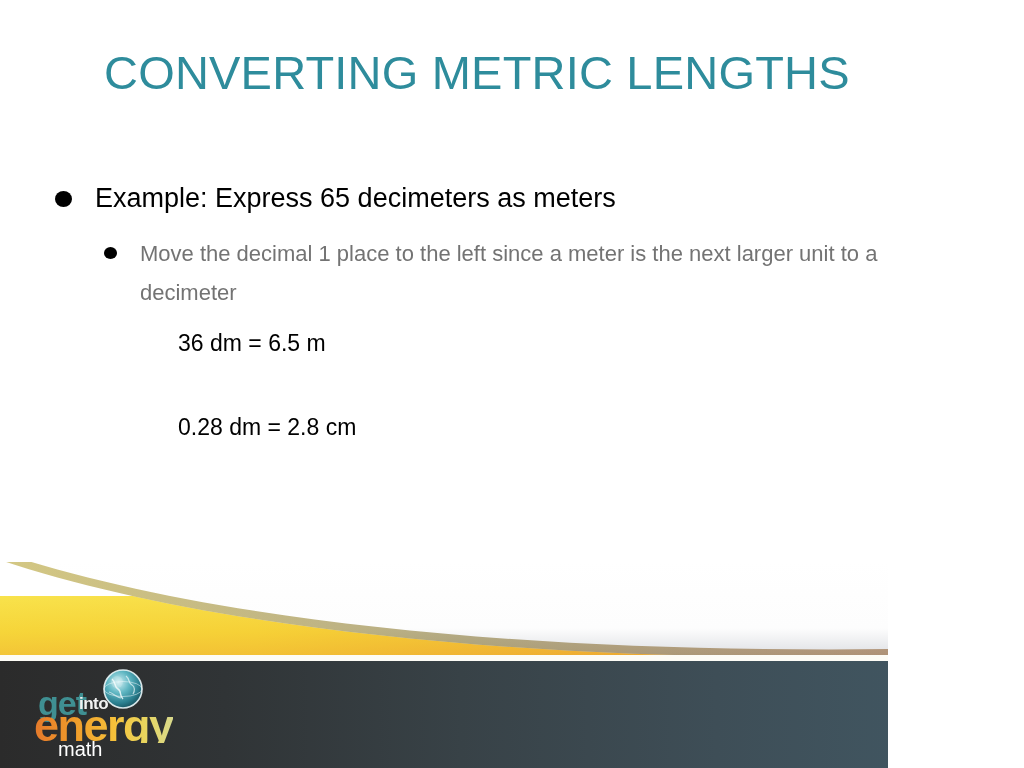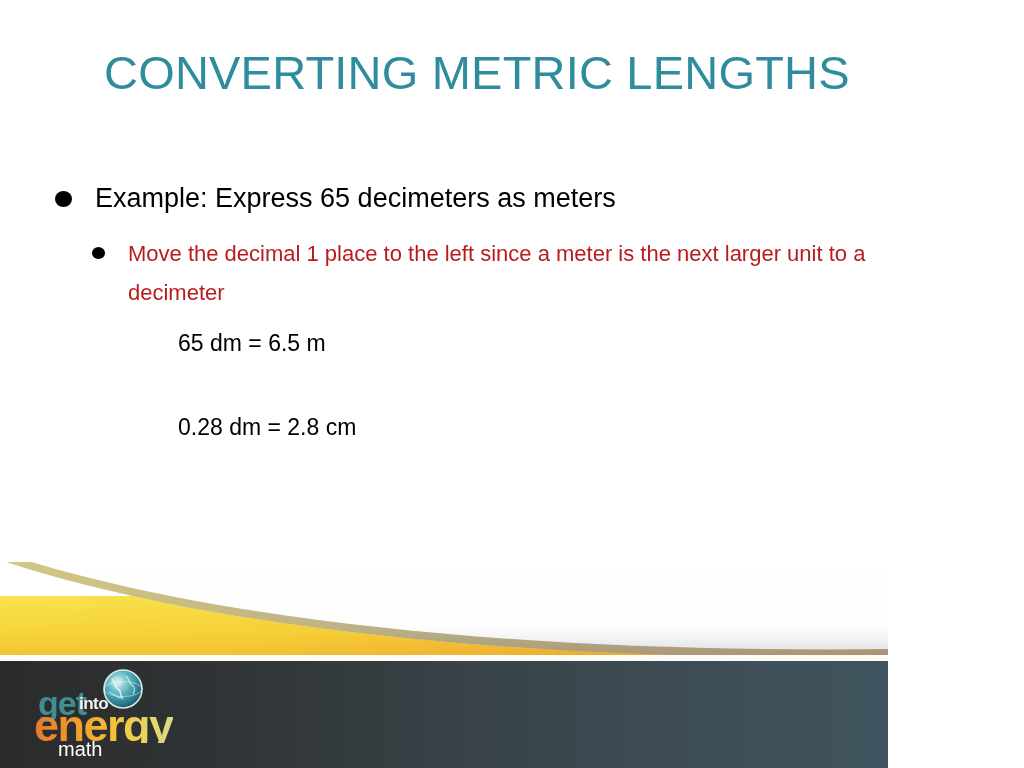--- a/index.html
+++ b/index.html
@@ -72,21 +72,22 @@
     border-radius: 50%;
     background: #000000;
   }
 
   .lvl2 {
     position: relative;
     padding-left: 128px;
     padding-right: 80px;
     font-size: 22px;
     line-height: 39px;
-    color: #b91c1c;
+    color: #737373;
+    margin-left: 12px;
   }
   .lvl2 .bullet-dot {
     position: absolute;
     left: 92px;
     top: 13px;
     width: 13px;
     height: 12px;
     border-radius: 50%;
     background: #000000;
   }
@@ -228,21 +229,21 @@
       <div class="lvl1">
         <span class="bullet-dot"></span>
         <span>Example: Express 65 decimeters as meters</span>
       </div>
       <div class="spacer-a"></div>
       <div class="lvl2">
         <span class="bullet-dot"></span>
         <span>Move the decimal 1 place to the left since a meter is the next larger unit to a decimeter</span>
       </div>
       <div class="spacer-c"></div>
-      <div class="equation">65 dm = 6.5 m</div>
+      <div class="equation">36 dm = 6.5 m</div>
     </div>
 
     <div class="spacer-b"></div>
 
     <div class="block">
       <div class="spacer-a"></div>
       <div class="spacer-c"></div>
       <div class="equation">0.28 dm = 2.8 cm</div>
     </div>
 

